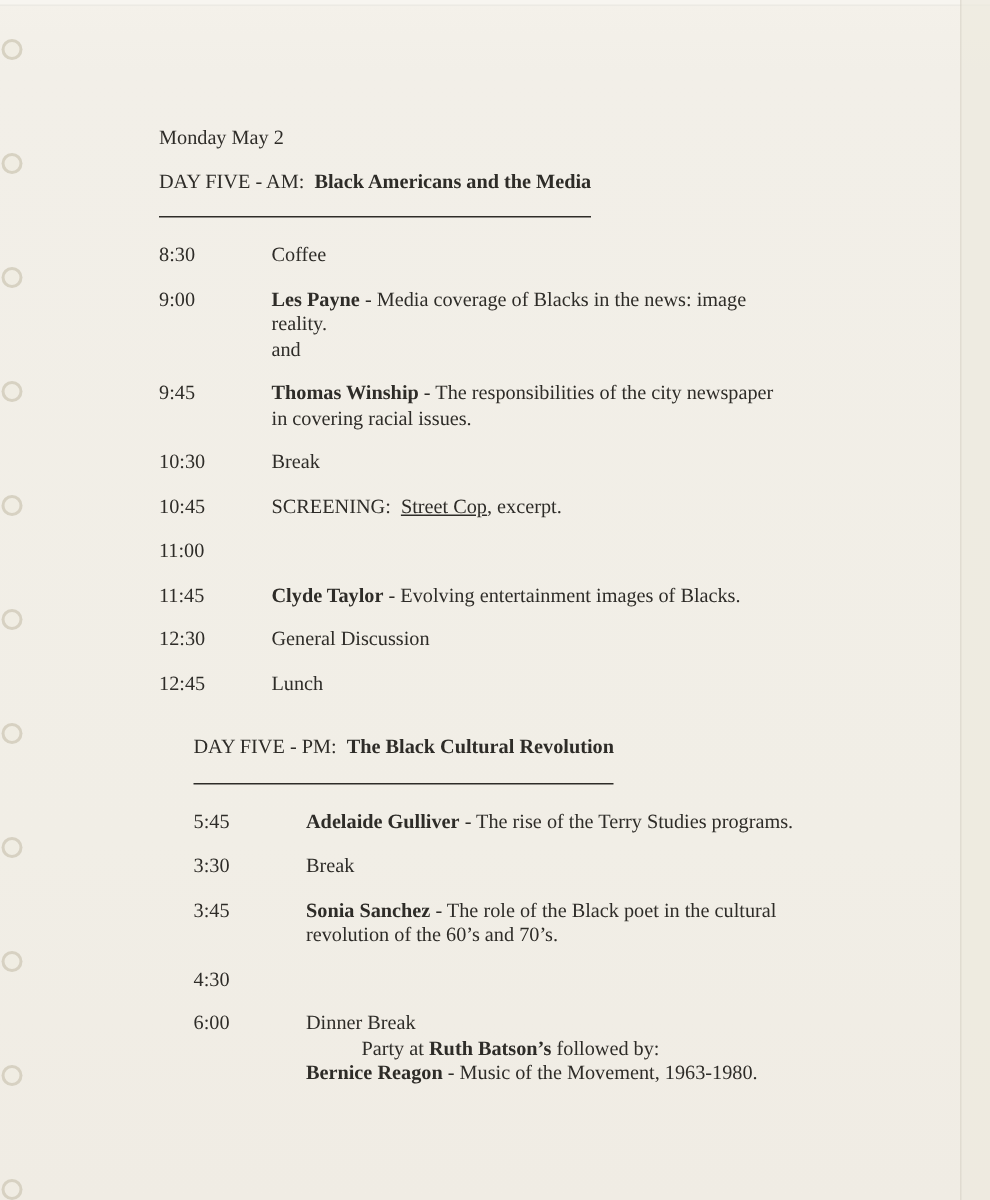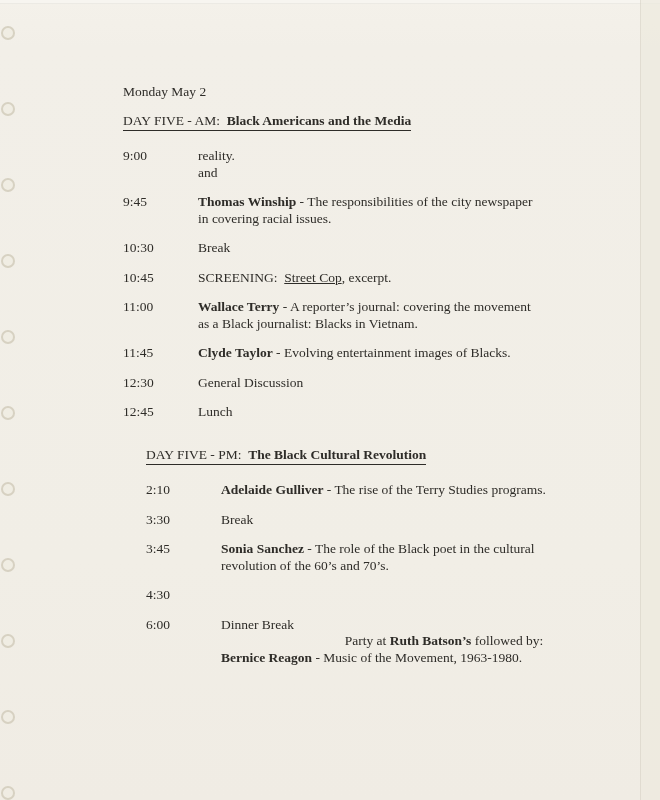--- a/index.html
+++ b/index.html
@@ -31,49 +31,49 @@
     position: absolute; left: 1px;
     width: 14px; height: 14px;
     border-radius: 50%;
     border: 2px solid rgba(185,176,154,0.45);
     background: rgba(240,236,226,0.9);
     box-sizing: border-box;
   }
   
   .content {
     position: absolute;
-    left: 123px; top: 84px; right: 30px;
+    left: 106px; top: 84px; right: 30px;
   }
   .date-line {
     white-space: pre;
   }
   .session-heading {
     margin-top: 12px;
     margin-bottom: 0;
   }
   .heading-inner {
     display: inline-block;
     white-space: pre;
     border-bottom: 1.5px solid #2e2c28;
-    padding-bottom: 1px;
+    padding-bottom: 15px;
   }
   .rows { margin-top: 17px; }
   .row {
     display: flex;
     align-items: flex-start;
     margin-bottom: 13px;
   }
   .time {
     flex: none;
     width: 75px;
     white-space: pre;
   }
   .desc { flex: 1; }
   .desc .line { white-space: pre; }
-  .desc .line.indent { padding-left: 37px; text-align: center; }
+  .desc .line.indent { padding-left: 37px; }
   .b { font-weight: bold; }
   .u { text-decoration: underline; font-family: Liberation Serif, serif; }
   .session-pm { margin-top: 26px; margin-left: 23px; }
 </style>
 </head>
 <body>
 
 <div class="scan-top-edge"></div>
 <div class="scan-right-strip"></div>
 <div id="holes">
@@ -93,22 +93,29 @@
 <div class="content">
 
   <div class="date-line">Monday May 2</div>
 
   <div class="session">
     <div class="session-heading">
       <span class="heading-inner"><span>DAY FIVE - AM:  </span><span class="b">Black Americans and the Media</span></span>
     </div>
     <div class="rows">
         <div class="row">
+          <div class="time">8:30</div>
+          <div class="desc">
+            <div class="line"><span>Coffee</span></div>
+          </div>
+        </div>
+        <div class="row">
           <div class="time">9:00</div>
           <div class="desc">
+            <div class="line"><span class="b">Les Payne</span><span> - Media coverage of Blacks in the news: image</span></div>
             <div class="line"><span>reality.</span></div>
             <div class="line"><span>and</span></div>
           </div>
         </div>
         <div class="row">
           <div class="time">9:45</div>
           <div class="desc">
             <div class="line"><span class="b">Thomas Winship</span><span> - The responsibilities of the city newspaper</span></div>
             <div class="line"><span>in covering racial issues.</span></div>
           </div>
@@ -120,24 +127,20 @@
           </div>
         </div>
         <div class="row">
           <div class="time">10:45</div>
           <div class="desc">
             <div class="line"><span>SCREENING:  </span><span class="u">Street Cop</span><span>, excerpt.</span></div>
           </div>
         </div>
         <div class="row">
           <div class="time">11:00</div>
-          <div class="desc">
-            <div class="line"><span class="b">Wallace Terry</span><span> - A reporter’s journal: covering the movement</span></div>
-            <div class="line"><span>as a Black journalist: Blacks in Vietnam.</span></div>
-          </div>
         </div>
         <div class="row">
           <div class="time">11:45</div>
           <div class="desc">
             <div class="line"><span class="b">Clyde Taylor</span><span> - Evolving entertainment images of Blacks.</span></div>
           </div>
         </div>
         <div class="row">
           <div class="time">12:30</div>
           <div class="desc">
@@ -152,21 +155,21 @@
         </div>
       </div>
   </div>
 
   <div class="session session-pm">
     <div class="session-heading">
       <span class="heading-inner"><span>DAY FIVE - PM:  </span><span class="b">The Black Cultural Revolution</span></span>
     </div>
     <div class="rows">
         <div class="row">
-          <div class="time">2:10</div>
+          <div class="time">5:45</div>
           <div class="desc">
             <div class="line"><span class="b">Adelaide Gulliver</span><span> - The rise of the Terry Studies programs.</span></div>
           </div>
         </div>
         <div class="row">
           <div class="time">3:30</div>
           <div class="desc">
             <div class="line"><span>Break</span></div>
           </div>
         </div>

